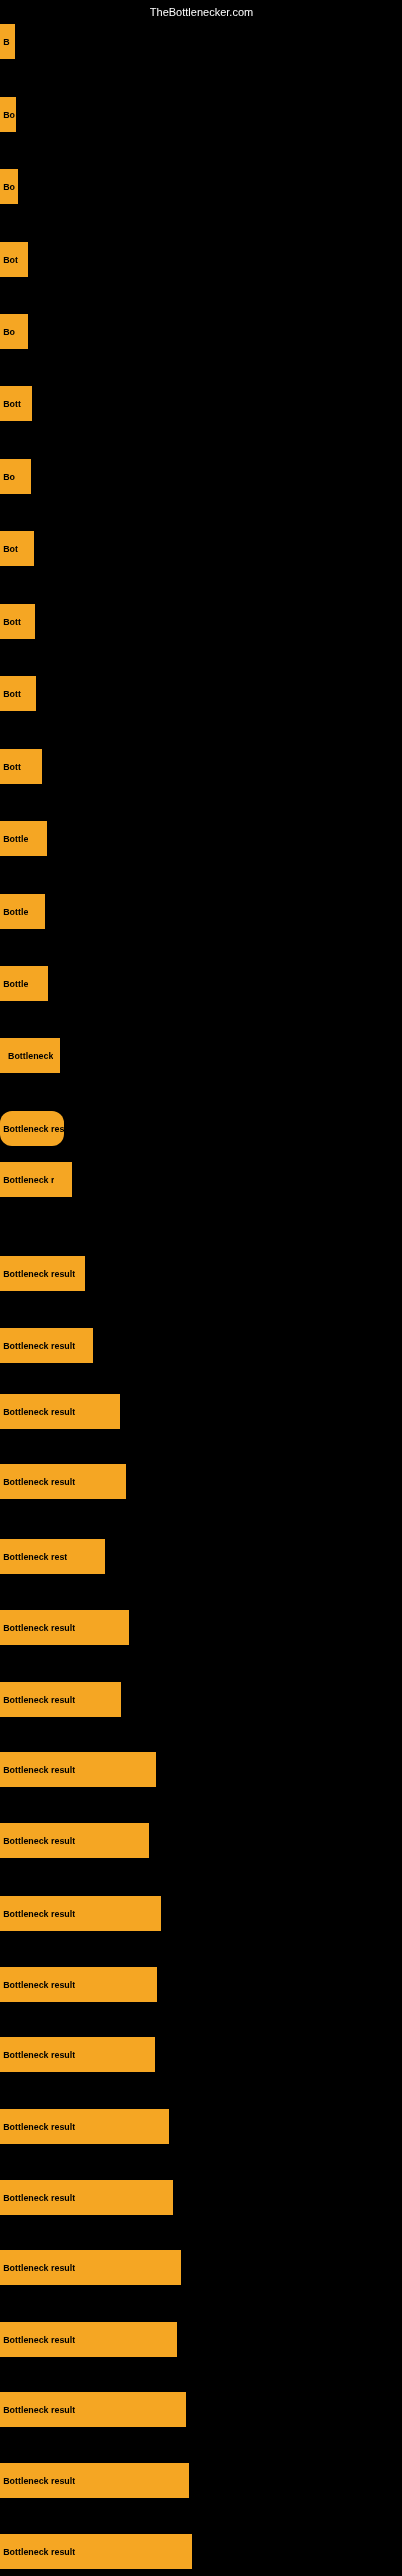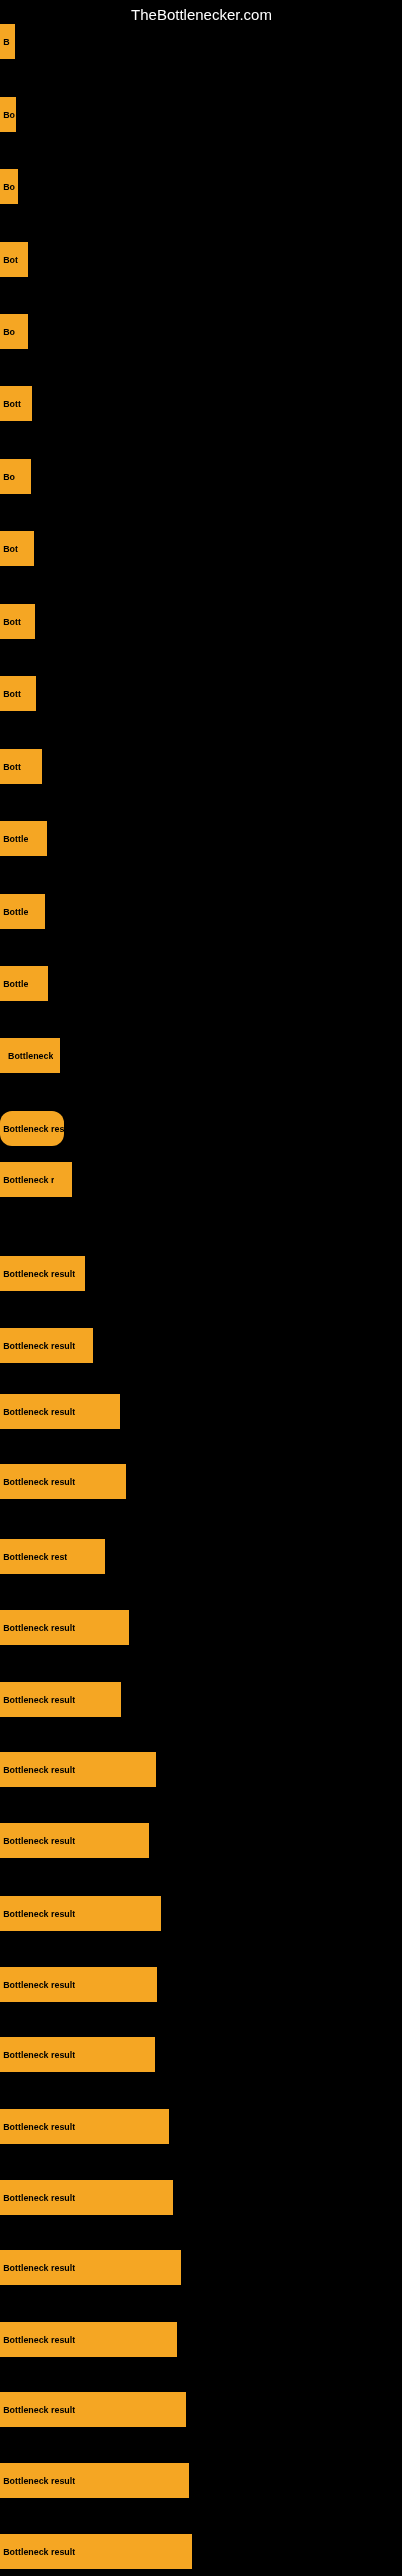--- a/index.html
+++ b/index.html
@@ -14,21 +14,21 @@
       font-family: Arial, sans-serif;
       position: relative;
       overflow: hidden;
     }
     .site-title {
       position: absolute;
       top: 6.4px;
       left: 50%;
       transform: translateX(-50%);
       color: #ffffff;
-      font-size: 15px;
+      font-size: 11px;
       white-space: nowrap;
     }
     .bar-item {
       position: absolute;
       left: 0;
       height: 35px;
       background-color: #f5a623;
       display: flex;
       align-items: center;
       padding-left: 3.2px;

